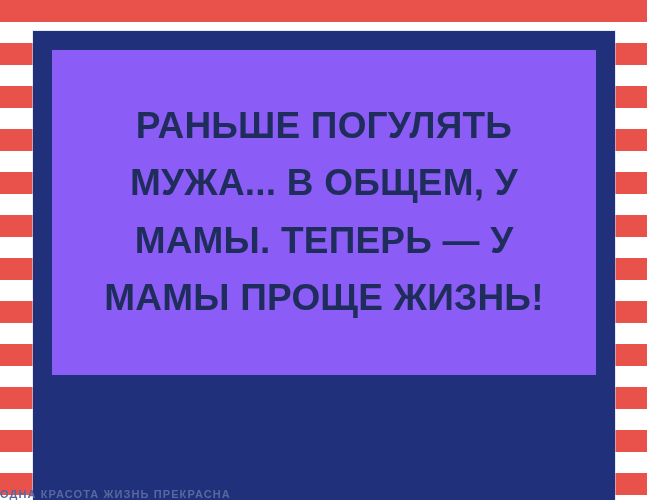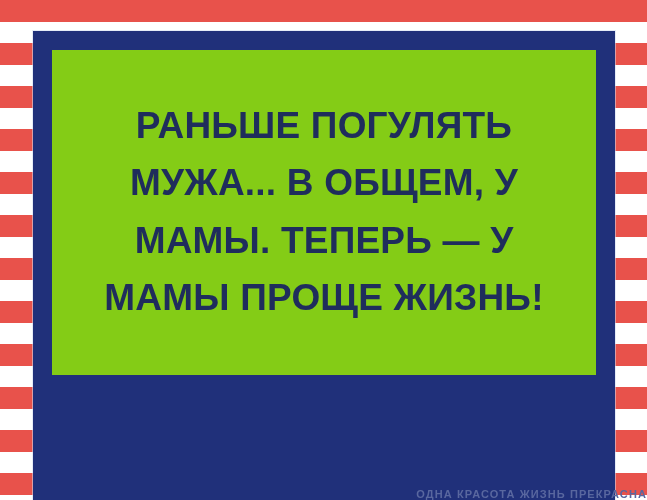--- a/index.html
+++ b/index.html
@@ -49,21 +49,21 @@
     box-shadow: 0 0 0 1px rgba(210, 220, 240, 0.55);
   }
 
   
   #quote-card {
     position: absolute;
     left: 19px;
     top: 19px;
     width: 544px;
     height: 325px;
-    background: #84cc16;
+    background: #8b5cf6;
     box-sizing: border-box;
     display: flex;
     flex-direction: column;
     align-items: center;
     justify-content: center;
     overflow: hidden;
   }
 
   #quote-text {
     width: 100%;
@@ -93,28 +93,27 @@
     height: 12px;
     overflow: hidden;
     pointer-events: none;
   }
 
   #watermark-text {
     position: absolute;
     left: 0;
     right: 0;
     top: 0px;
-    text-align: right;
+    text-align: left;
     font-family: "Liberation Sans", sans-serif;
     font-size: 11px;
     font-weight: 700;
     letter-spacing: 1.1px;
     color: #59679f;
     white-space: nowrap;
-    padding-left: 36px;
   }
 </style>
 </head>
 <body>
 
 <div id="meme-canvas">
 
   <div id="stripe-background"></div>
 
   <div id="navy-frame">

